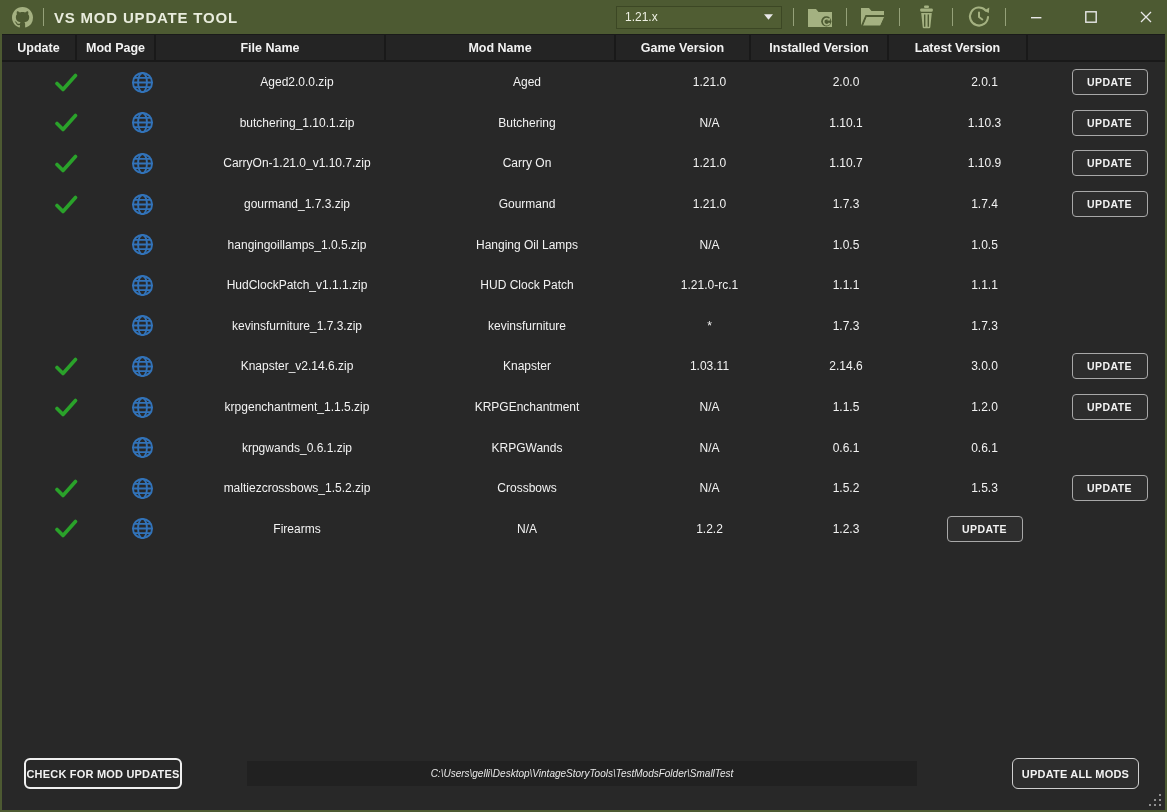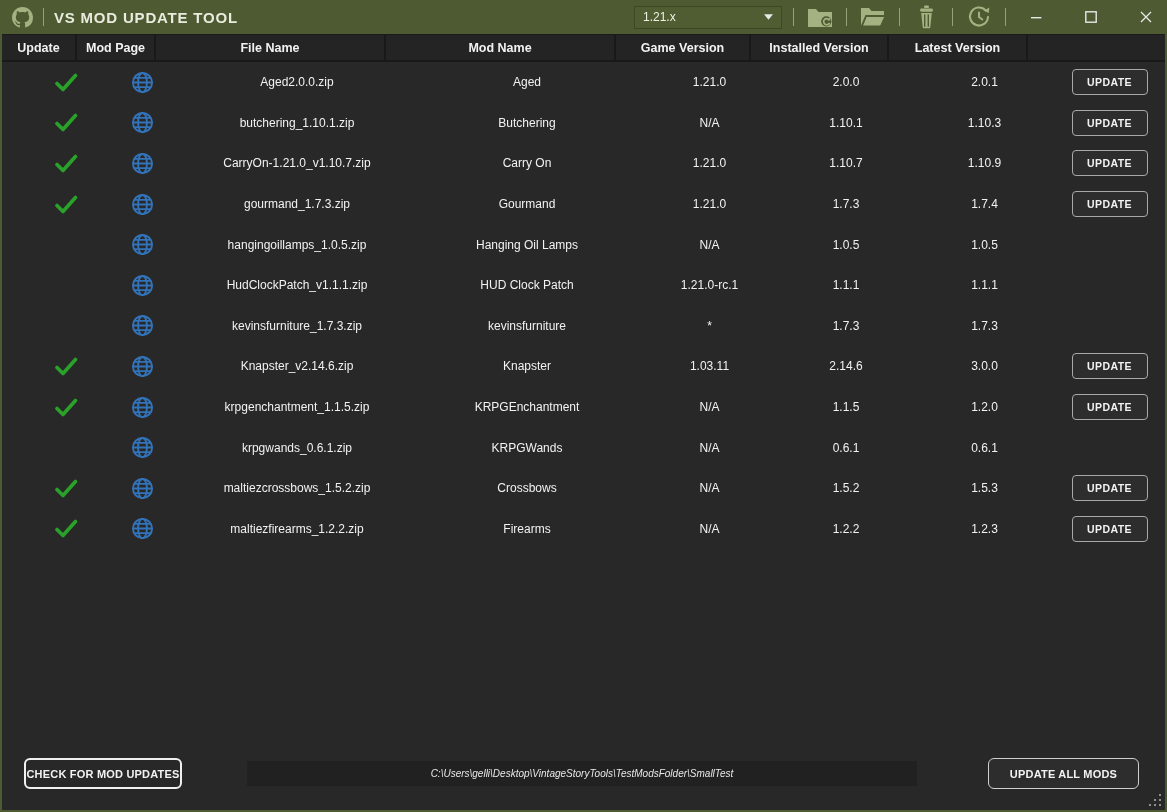--- a/index.html
+++ b/index.html
@@ -10,21 +10,21 @@
             background:var(--background,#282828); position:relative; overflow:hidden; }
 
   
   .titlebar { height:34px; flex:none; background:var(--titlebar,#4d5a32);
               display:flex; align-items:center; padding:0 8px 0 12px; }
   .tb-left { display:flex; align-items:center; gap:10px; }
   .tb-sep { width:1px; height:18px; background:rgba(210,220,180,.55); flex:none; }
   .tb-title { color:var(--window-text,#e9ecdd); font-size:15px; letter-spacing:.8px;
               font-weight:700; white-space:nowrap; }
   .tb-right { margin-left:auto; display:flex; align-items:center; gap:11px; }
-  .version-dd { width:148px; height:23px; background:#505d33; border:1px solid #3c4724;
+  .version-dd { width:166px; height:23px; background:#505d33; border:1px solid #3c4724;
                 display:flex; align-items:center; padding:8px 8px; cursor:default; }
   .version-dd .dd-value { color:#eef0e2; font-size:12px; flex:1; }
   .tb-iconbtn { display:flex; align-items:center; justify-content:center;
                 width:30px; height:28px; cursor:pointer; }
   .winbtn { width:26px; height:28px; display:flex; align-items:center; justify-content:center;
             cursor:pointer; margin-left:6px; }
 
   
   .content { flex:1; border:2px solid var(--titlebar,#4d5a32); border-top:none;
              display:flex; flex-direction:column; position:relative; overflow:hidden;
@@ -48,21 +48,21 @@
 
   
   .footer { position:absolute; left:0; right:0; bottom:0; height:70px; }
   .check-btn { position:absolute; left:22px; top:18px; width:158px; height:31px;
                background:transparent; border:2px solid #f0f0f0; border-radius:6px;
                color:var(--text,#f2f2f2); font-size:11px; font-weight:bold; letter-spacing:.2px;
                font-family:"Liberation Sans",sans-serif; cursor:pointer; }
   .path-bar { position:absolute; left:245px; top:21px; width:670px; height:25px;
               background:var(--path-bg,#212121); display:flex; align-items:center;
               justify-content:center; color:#e8e8e8; font-size:10px; cursor:text;font-style:italic; }
-  .update-all-btn { position:absolute; right:26px; top:18px; width:151px; height:31px;
+  .update-all-btn { position:absolute; right:26px; top:18px; width:127px; height:31px;
                     background:var(--button-bg,#2d2d2d); border:1.5px solid #cfcfcf; border-radius:6px;
                     color:var(--text,#f2f2f2); font-size:11px; font-weight:bold; letter-spacing:.2px;
                     font-family:"Liberation Sans",sans-serif; cursor:pointer; }
   .size-grip { position:absolute; right:3px; bottom:3px; cursor:nwse-resize; }
 </style>
 </head>
 <body>
 
 <div class="window">
 
@@ -426,21 +426,20 @@
             <span class="globe-btn">
               <svg width="23" height="23" viewBox="0 0 24 24">
                 <g fill="none" stroke="#3273b9" stroke-width="2">
                   <circle cx="12" cy="12" r="10"></circle>
                   <ellipse cx="12" cy="12" rx="4.6" ry="10"></ellipse>
                   <path d="M2 12h20M3.4 7.2h17.2M3.4 16.8h17.2"></path>
                 </g>
               </svg>
             </span>
           </div>
-          <div class="tcell">maltiezfirearms_1.2.2.zip</div>
           <div class="tcell">Firearms</div>
           <div class="tcell">N/A</div>
           <div class="tcell">1.2.2</div>
           <div class="tcell">1.2.3</div>
           <div class="tcell">
             <button class="update-btn">UPDATE</button>
           </div>
         </div>
       </div>
 

